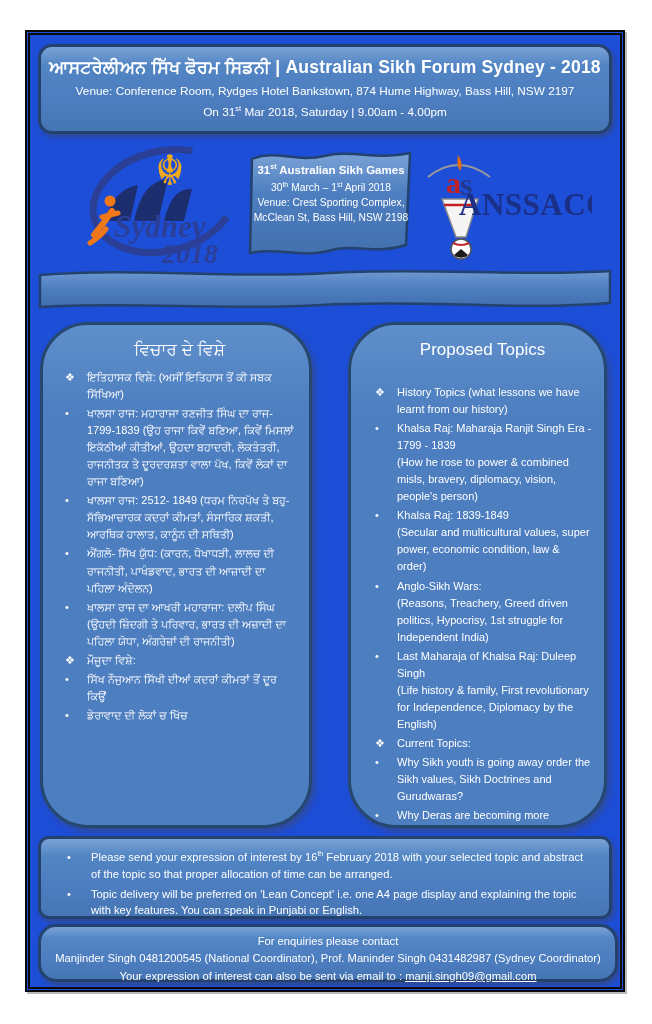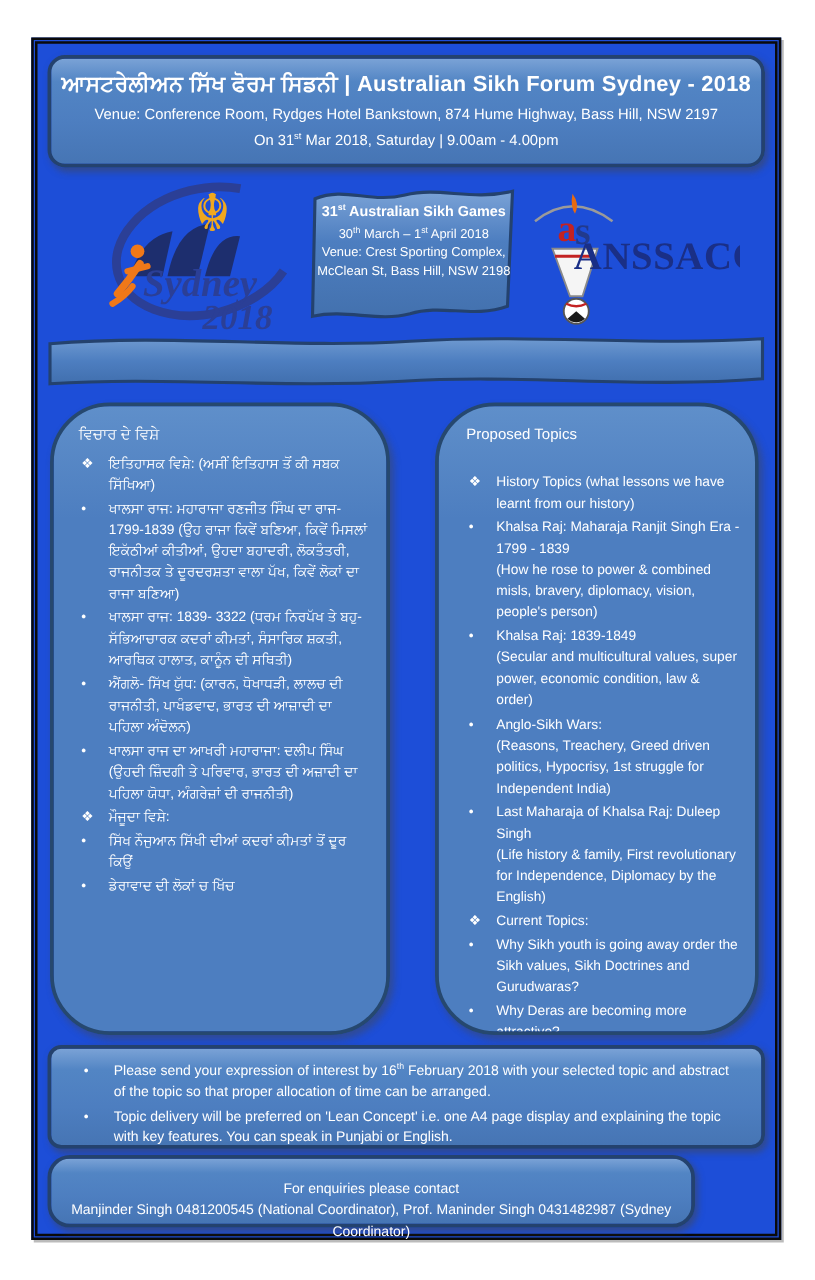--- a/index.html
+++ b/index.html
@@ -43,36 +43,36 @@
   }
   
   .panel{
     position:absolute;top:287px;height:506px;
     background:linear-gradient(180deg,#5f8fca 0%,#4d7ec0 18%,#4d7ec0 100%);
     border:3.5px solid #26486f;border-radius:48px;box-sizing:border-box;
     color:#fff;overflow:hidden;box-shadow:3px 4px 6px rgba(70,70,70,.45);
   }
   .panel-left{left:10px;width:272px;padding:15px 13px 0 20px;}
   .panel-right{left:318px;width:259px;padding:15px 12px 0 22px;}
-  .panel-heading{text-align:left;font-size:12px;margin-bottom:9px;}
+  .panel-heading{text-align:center;font-size:17px;margin-bottom:9px;}
   .panel-right .panel-heading{margin-bottom:24px;}
   .blist{display:block;}
   .bitem{display:grid;grid-template-columns:24px 1fr;margin-bottom:2px;}
   .bmark{font-size:11px;line-height:1.55;text-align:left;padding-left:2px;}
   .btext{font-size:11px;line-height:1.55;white-space:pre-line;}
   
   .infobox{position:absolute;left:8px;top:801px;width:574px;height:83px;border-radius:11px;padding:10px 14px 0 24px;}
   .irow{display:grid;grid-template-columns:26px 1fr;margin-bottom:3px;}
   .irow .bmark{font-size:11px;}
   .itext{font-size:11.2px;line-height:1.5;}
   .itext sup{font-size:7px;}
   
   .footer{
-    position:absolute;left:8px;top:889px;width:518px;height:58px;border-radius:18px;
-    text-align:center;font-size:11.2px;line-height:1.55;padding-top:16px;
+    position:absolute;left:8px;top:889px;width:580px;height:58px;border-radius:18px;
+    text-align:center;font-size:11.2px;line-height:1.55;padding-top:6px;
   }
   .footer a{color:#fff;text-decoration:underline;}
 </style>
 </head>
 <body>
 
 <div class="frame">
 
   <div class="header bluebox">
     <div class="h-title">ਆਸਟਰੇਲੀਅਨ ਸਿੱਖ ਫੋਰਮ ਸਿਡਨੀ | Australian Sikh Forum Sydney - 2018</div>
@@ -159,21 +159,21 @@
           <span class="btext">ਇਤਿਹਾਸਕ ਵਿਸ਼ੇ: (ਅਸੀਂ ਇਤਿਹਾਸ ਤੋਂ ਕੀ ਸਬਕ ਸਿੱਖਿਆ)</span>
         </div>
 
         <div class="bitem">
           <span class="bmark">•</span>
           <span class="btext">ਖਾਲਸਾ ਰਾਜ: ਮਹਾਰਾਜਾ ਰਣਜੀਤ ਸਿੰਘ ਦਾ ਰਾਜ- 1799-1839 (ਉਹ ਰਾਜਾ ਕਿਵੇਂ ਬਣਿਆ, ਕਿਵੇਂ ਮਿਸਲਾਂ ਇਕੱਠੀਆਂ ਕੀਤੀਆਂ, ਉਹਦਾ ਬਹਾਦਰੀ, ਲੋਕਤੰਤਰੀ, ਰਾਜਨੀਤਕ ਤੇ ਦੂਰਦਰਸ਼ਤਾ ਵਾਲਾ ਪੱਖ, ਕਿਵੇਂ ਲੋਕਾਂ ਦਾ ਰਾਜਾ ਬਣਿਆ)</span>
         </div>
 
         <div class="bitem">
           <span class="bmark">•</span>
-          <span class="btext">ਖਾਲਸਾ ਰਾਜ: 1839- 3322 (ਧਰਮ ਨਿਰਪੱਖ ਤੇ ਬਹੁ-ਸੱਭਿਆਚਾਰਕ ਕਦਰਾਂ ਕੀਮਤਾਂ, ਸੰਸਾਰਿਕ ਸ਼ਕਤੀ, ਆਰਥਿਕ ਹਾਲਾਤ, ਕਾਨੂੰਨ ਦੀ ਸਥਿਤੀ)</span>
+          <span class="btext">ਖਾਲਸਾ ਰਾਜ: 2512- 1849 (ਧਰਮ ਨਿਰਪੱਖ ਤੇ ਬਹੁ-ਸੱਭਿਆਚਾਰਕ ਕਦਰਾਂ ਕੀਮਤਾਂ, ਸੰਸਾਰਿਕ ਸ਼ਕਤੀ, ਆਰਥਿਕ ਹਾਲਾਤ, ਕਾਨੂੰਨ ਦੀ ਸਥਿਤੀ)</span>
         </div>
 
         <div class="bitem">
           <span class="bmark">•</span>
           <span class="btext">ਐਂਗਲੋ- ਸਿੱਖ ਯੁੱਧ: (ਕਾਰਨ, ਧੋਖਾਧੜੀ, ਲਾਲਚ ਦੀ ਰਾਜਨੀਤੀ, ਪਾਖੰਡਵਾਦ, ਭਾਰਤ ਦੀ ਆਜ਼ਾਦੀ ਦਾ ਪਹਿਲਾ ਅੰਦੋਲਨ)</span>
         </div>
 
         <div class="bitem">
           <span class="bmark">•</span>
           <span class="btext">ਖਾਲਸਾ ਰਾਜ ਦਾ ਆਖਰੀ ਮਹਾਰਾਜਾ: ਦਲੀਪ ਸਿੰਘ (ਉਹਦੀ ਜ਼ਿੰਦਗੀ ਤੇ ਪਰਿਵਾਰ, ਭਾਰਤ ਦੀ ਅਜ਼ਾਦੀ ਦਾ ਪਹਿਲਾ ਯੋਧਾ, ਅੰਗਰੇਜ਼ਾਂ ਦੀ ਰਾਜਨੀਤੀ)</span>

